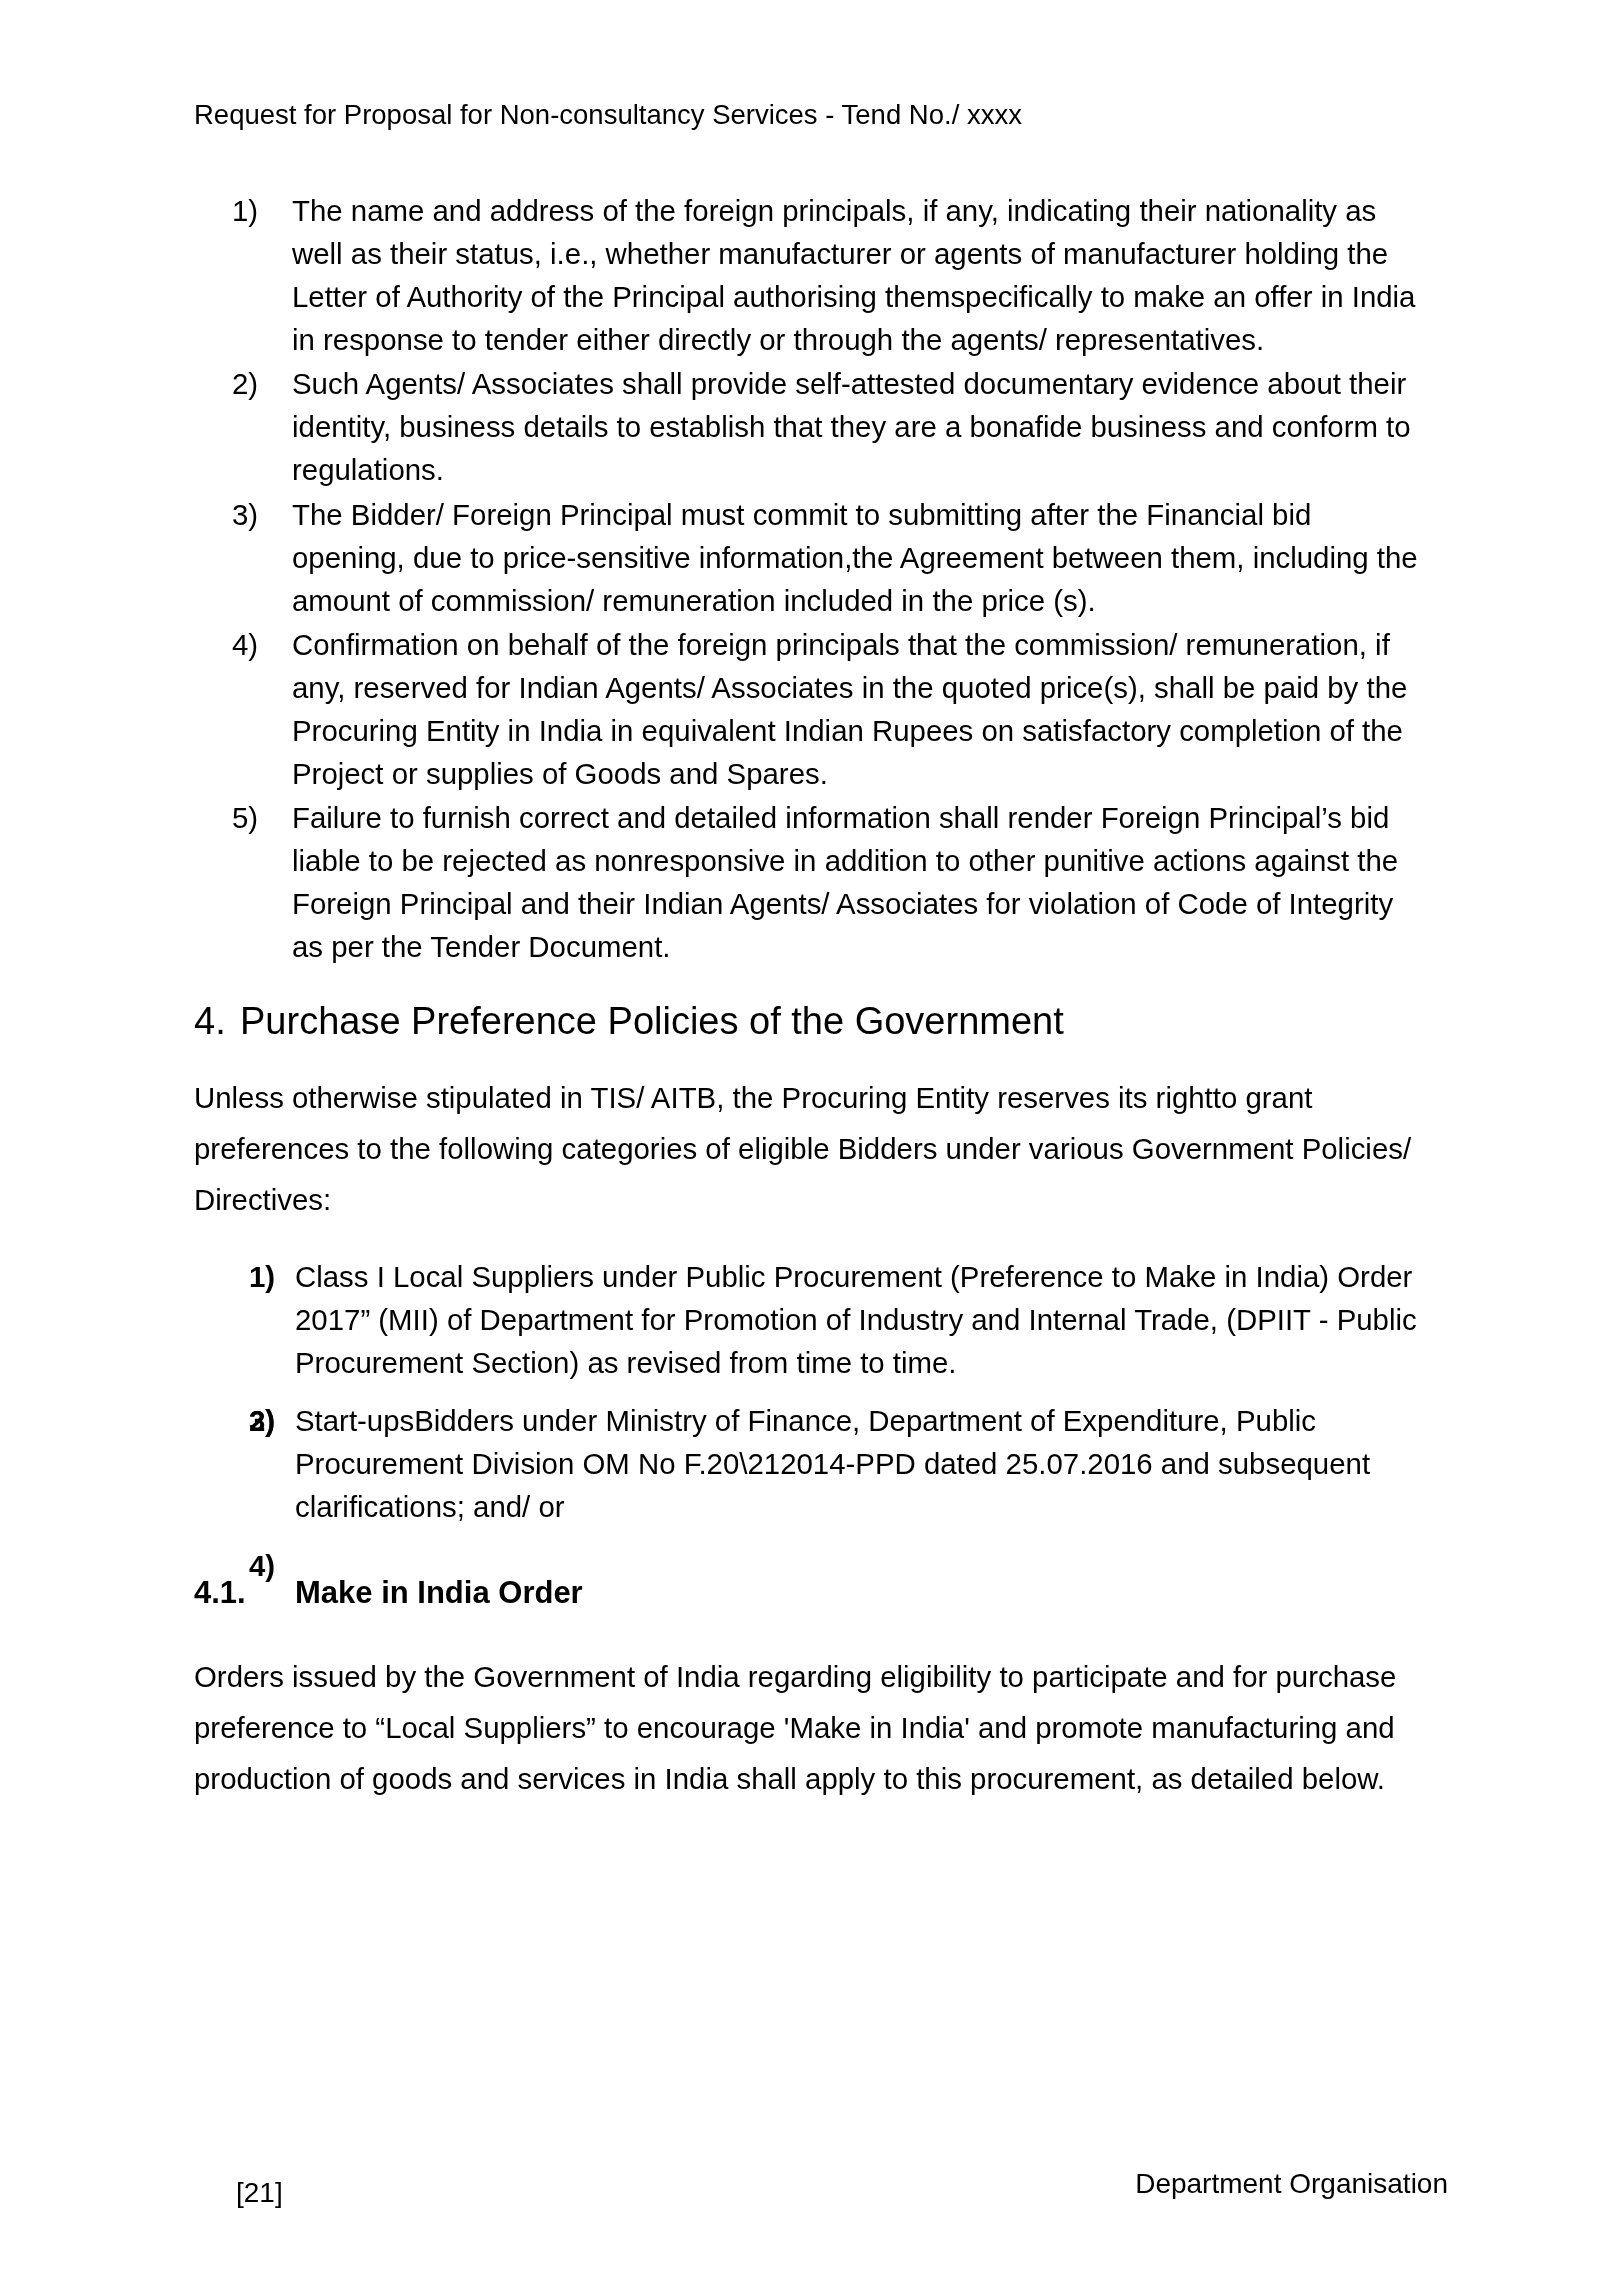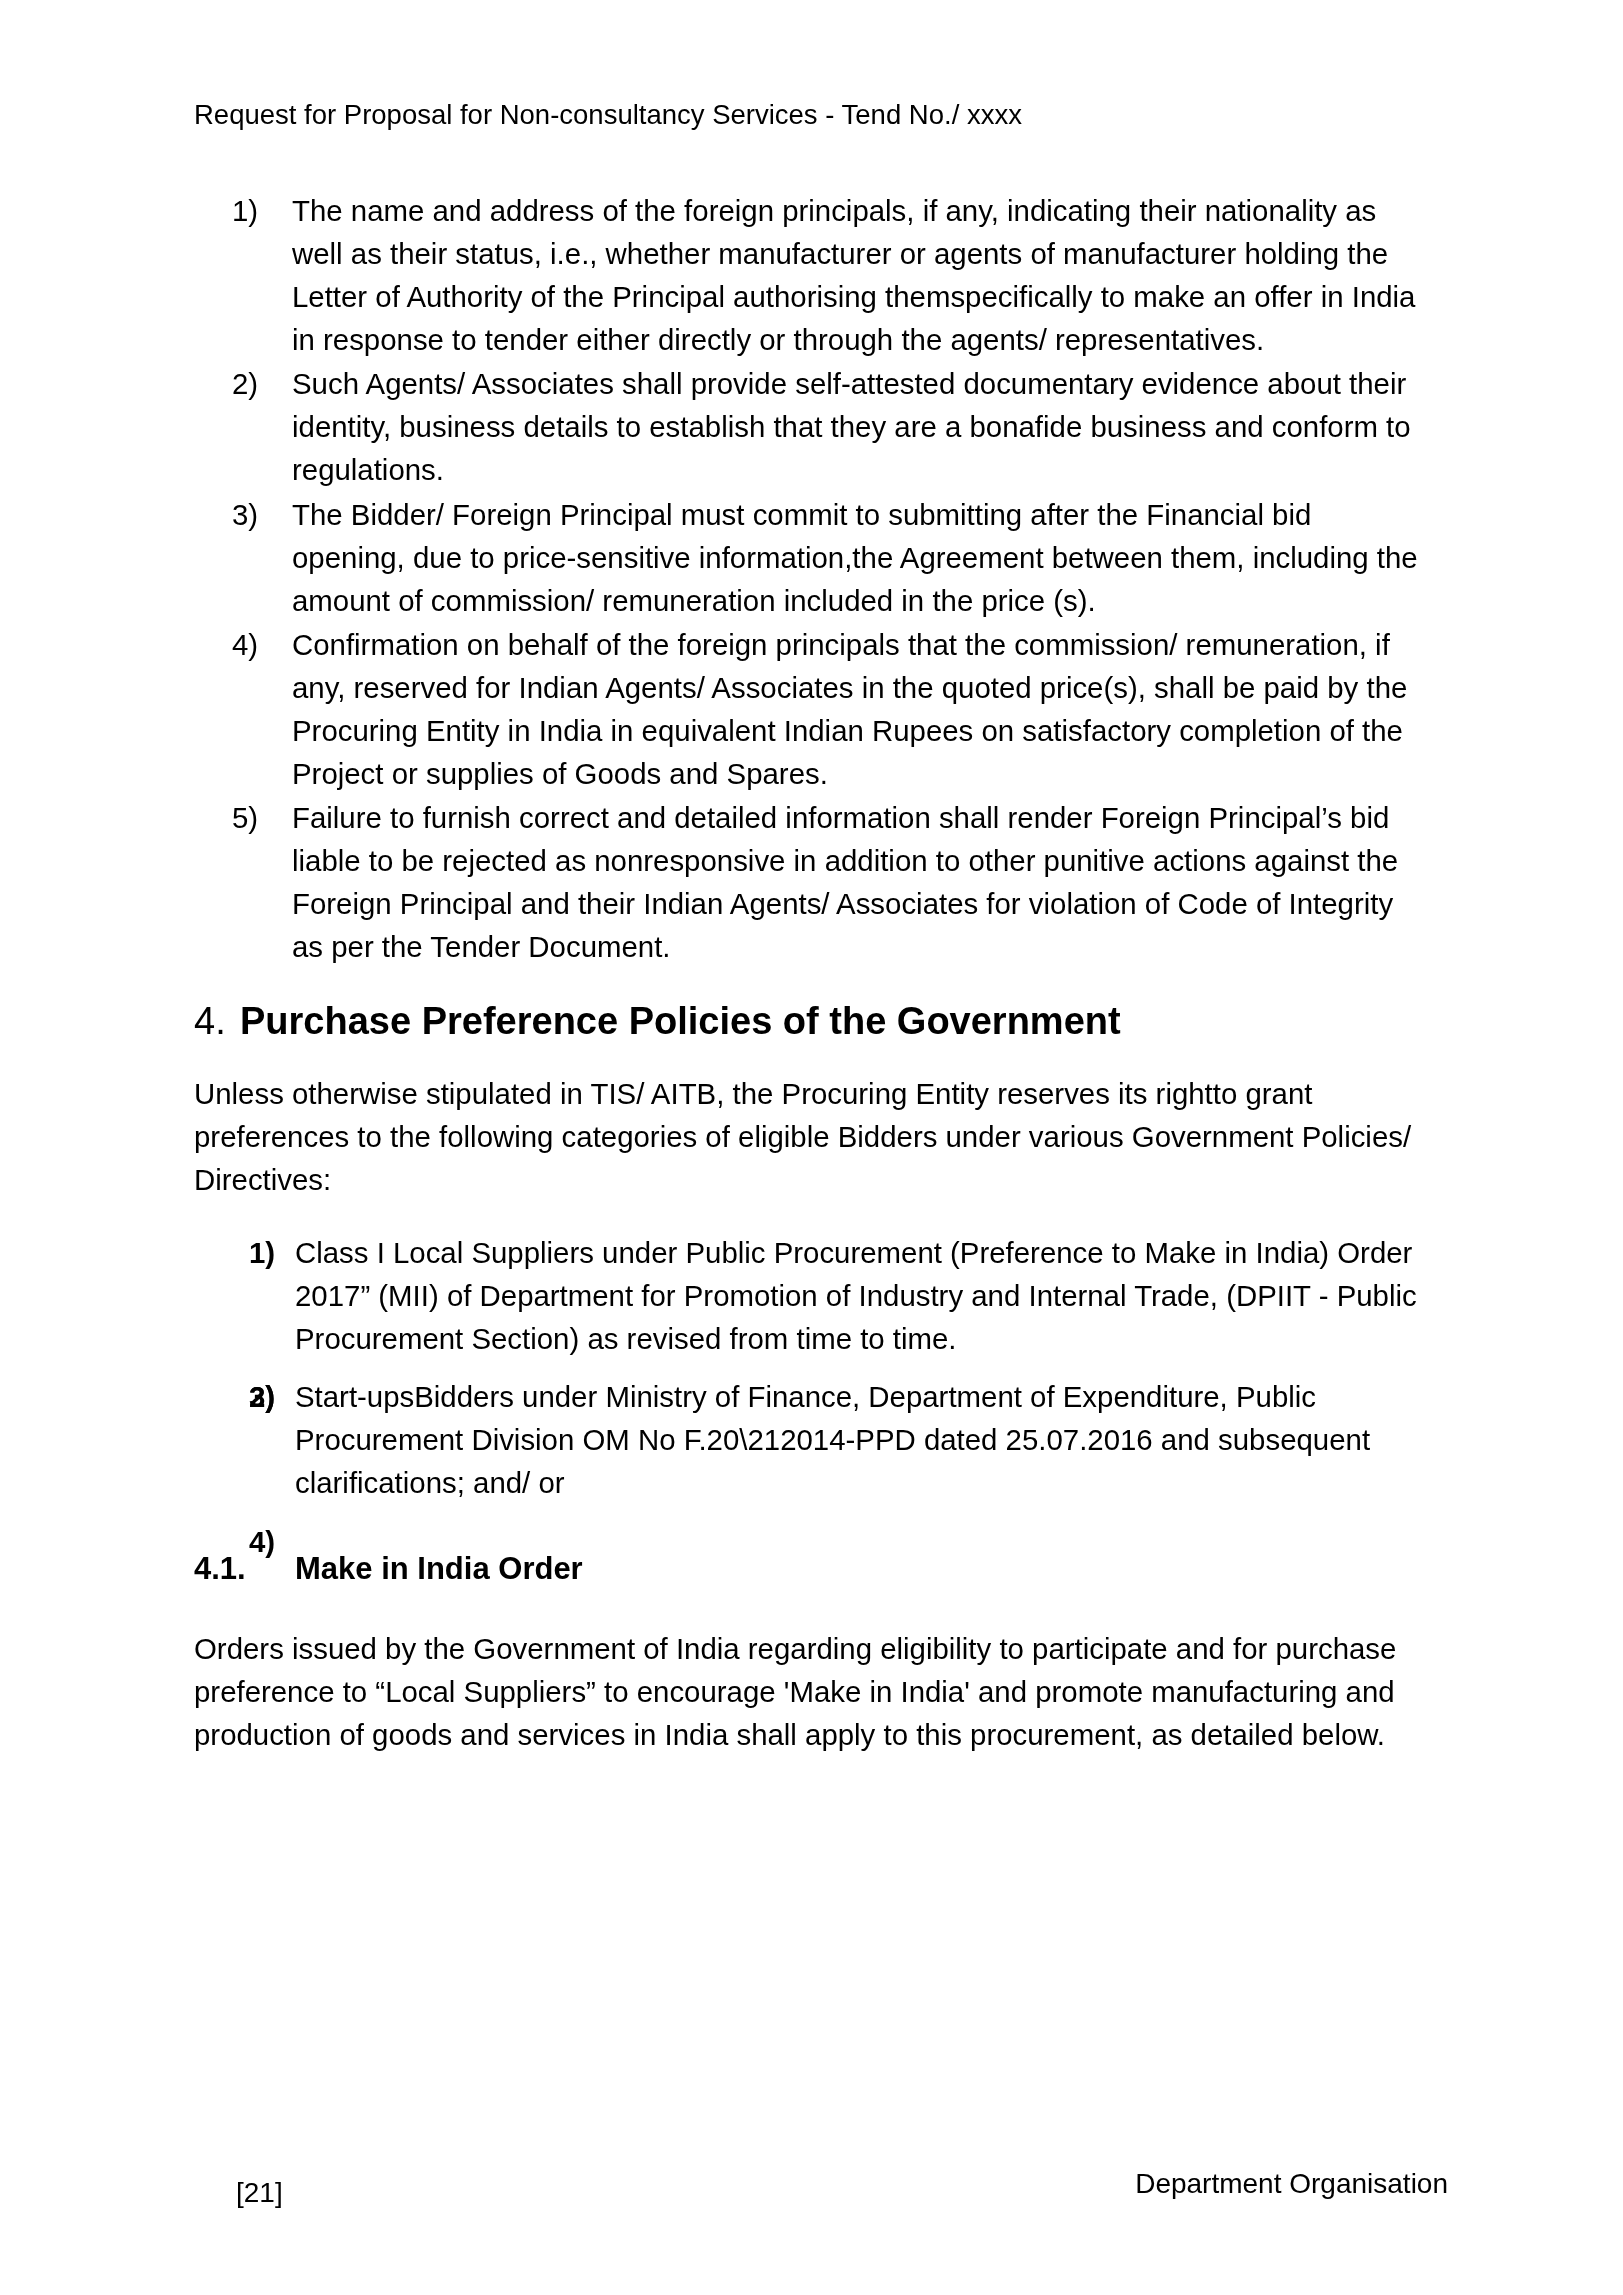--- a/index.html
+++ b/index.html
@@ -58,25 +58,25 @@
     margin-top: 30px;
     font-size: 38px;
     line-height: 46px;
     display: flex;
   }
   .h1 .h1-num {
     font-weight: 400;
     min-width: 46px;
   }
   .h1 .h1-title {
-    font-weight: 700;
+    font-weight: 400;
   }
   .para {
     font-size: 29.4px;
-    line-height: 43px;
+    line-height: 51px;
     margin: 0;
   }
   .intro-para {
     margin-top: 27.5px;
   }
   
   .list-b {
     margin-top: 30px;
   }
   .list-b .li {

